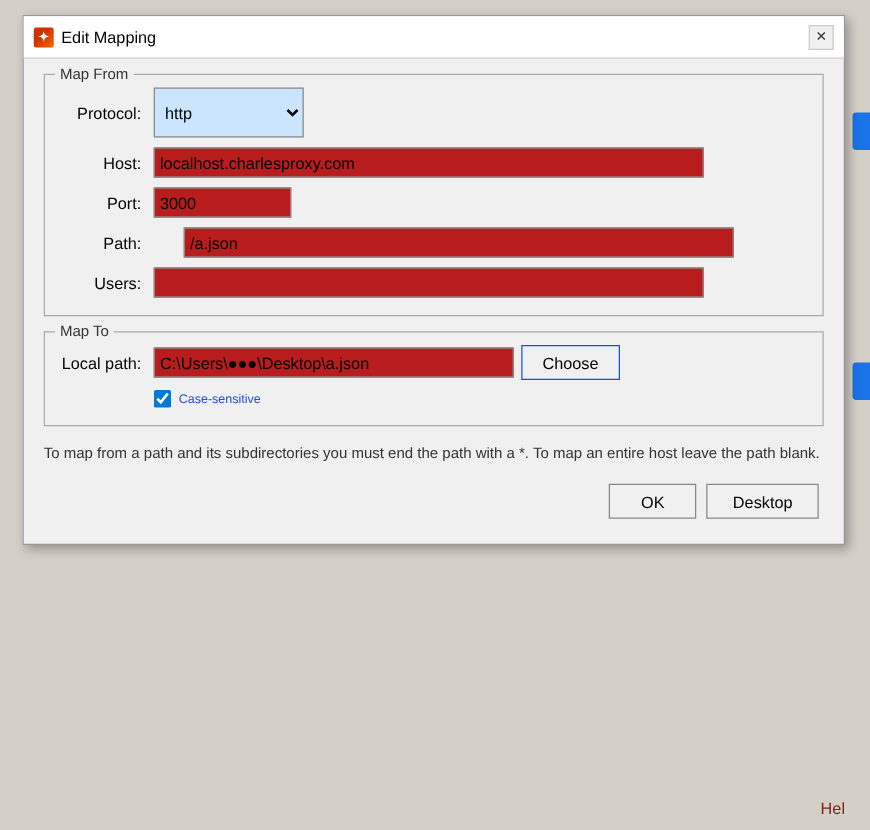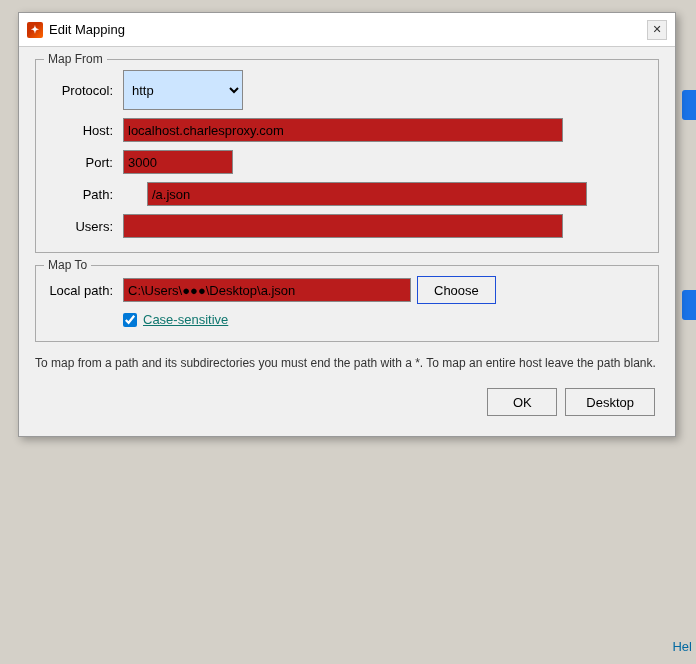--- a/index.html
+++ b/index.html
@@ -189,23 +189,22 @@
     }
 
     .checkbox-input {
       width: 14px;
       height: 14px;
       cursor: pointer;
       accent-color: #0078d7;
     }
 
     .checkbox-label {
-      font-size: 13px;
-      color: #0f766e;
-      text-decoration: underline;
+      font-size: 10px;
+      color: #1d4ed8;
     }
 
     .info-text {
       font-size: 12px;
       color: #333;
       line-height: 1.5;
       margin: 10px 0 16px;
     }
 
     .dialog-buttons {
@@ -248,23 +247,23 @@
       width: 14px;
       height: 30px;
       background: #1a73e8;
       border-radius: 3px 0 0 3px;
     }
 
     
     .help-label {
       position: absolute;
       bottom: 10px;
-      right: 4px;
-      font-size: 13px;
-      color: #0369a1;
+      right: 20px;
+      font-size: 13px;
+      color: #7f1d1d;
     }
   </style>
 </head>
 <body>
 
 <div class="dialog-overlay">
   <div class="right-edge"></div>
   <div class="right-edge2"></div>
 
   <div class="dialog">

